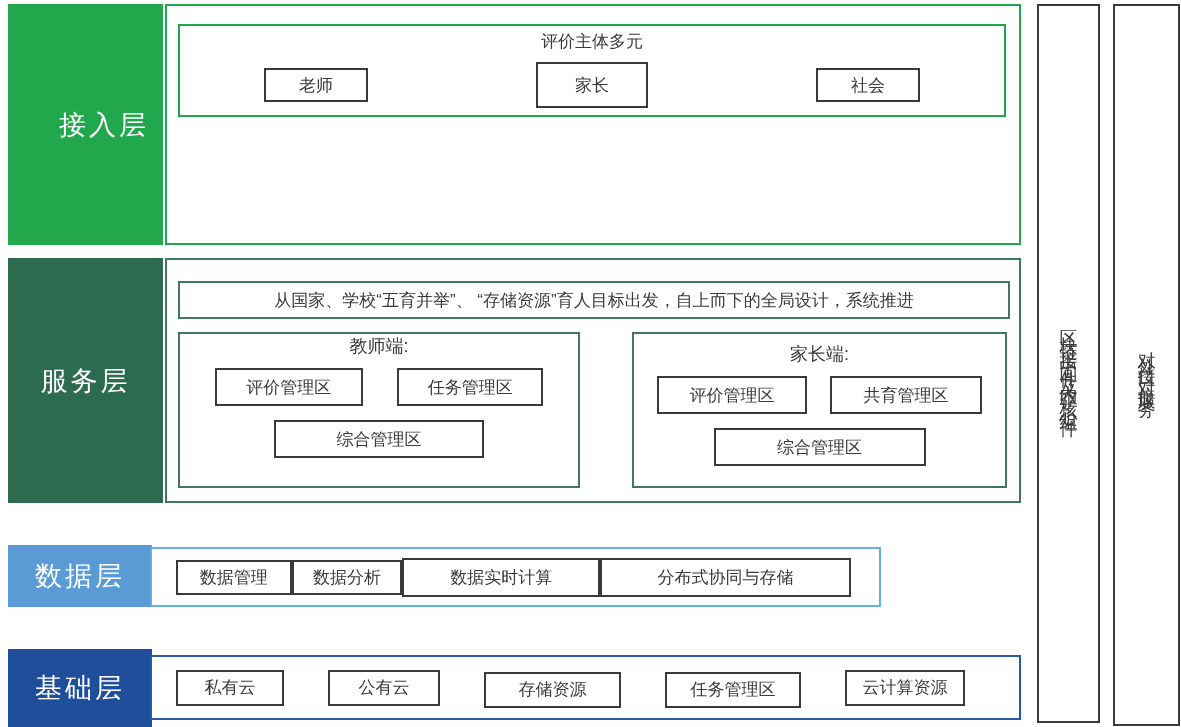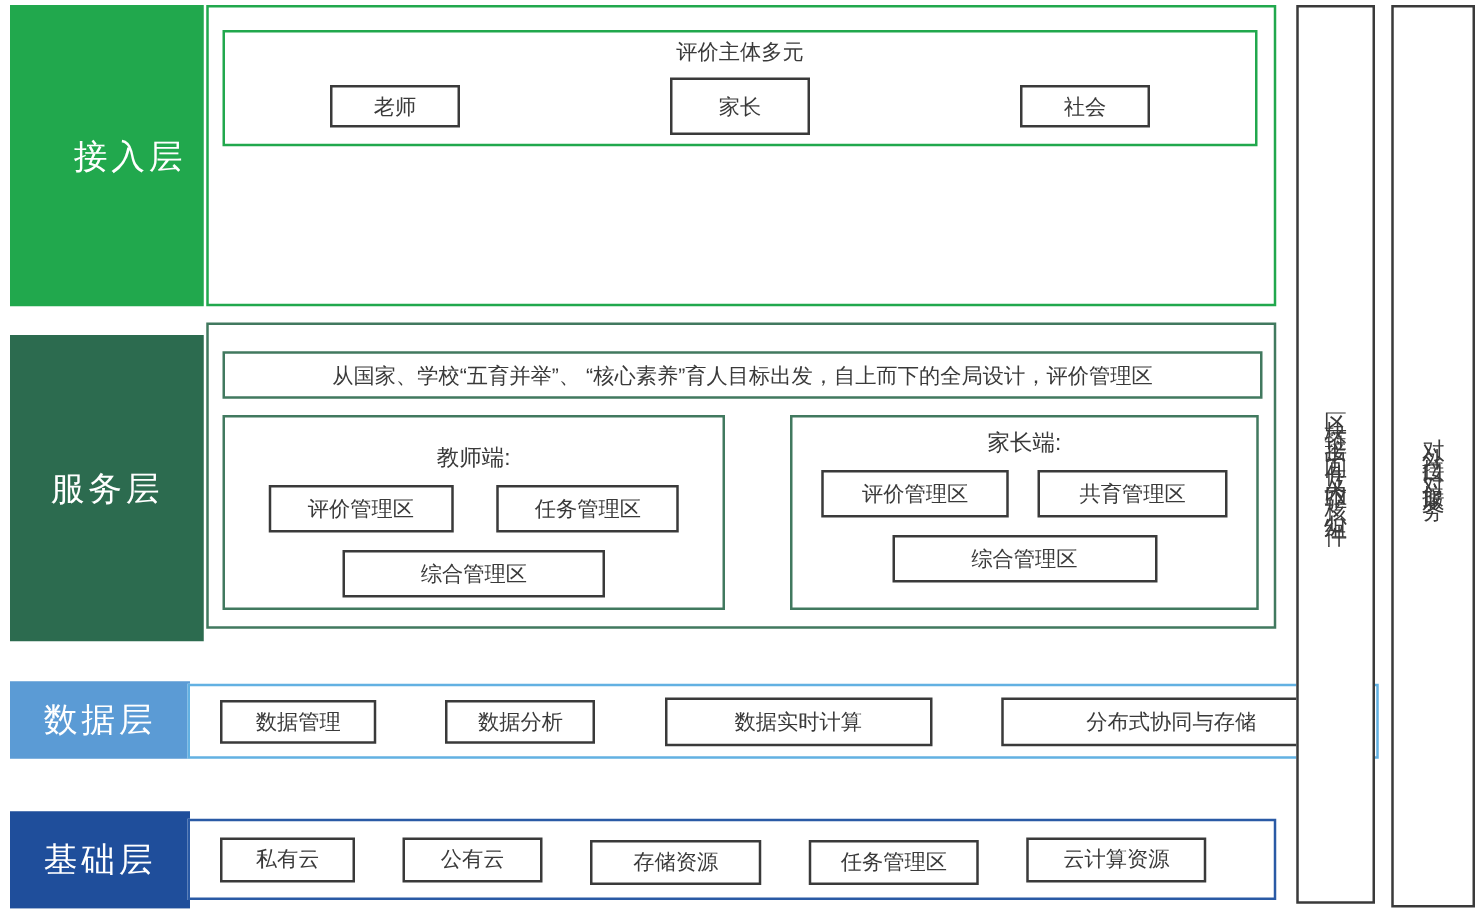--- a/index.html
+++ b/index.html
@@ -58,28 +58,28 @@
       <div class="group-title" style="margin-top:4px;">评价主体多元</div>
       <div class="row around" style="margin-top:9px;">
         <div class="chip b-green" style="width:104px;height:34px;">老师</div>
         <div class="chip b-green" style="width:112px;height:46px;">家长</div>
         <div class="chip b-green" style="width:104px;height:34px;">社会</div>
       </div>
     </div>
 
   </div>
 
-  <div class="abs layer-label bg-dgreen" style="left:8px;top:258px;width:155px;height:245px;margin-top:10px;">服务层</div>
+  <div class="abs layer-label bg-dgreen" style="left:8px;top:258px;width:155px;height:245px;">服务层</div>
 
   <div class="abs outline b-dgreen" style="left:165px;top:258px;width:856px;height:245px;">
 
-    <div class="abs outline b-dgreen banner" style="left:11px;top:21px;width:832px;height:38px;">从国家、学校“五育并举”、 “核心素养”育人目标出发，自上而下的全局设计，评价管理区</div>
+    <div class="abs outline b-dgreen banner" style="left:11px;top:21px;width:832px;height:38px;">从国家、学校“五育并举”、 “存储资源”育人目标出发，自上而下的全局设计，系统推进</div>
 
     <div class="abs outline b-dgreen group" style="left:11px;top:72px;width:402px;height:156px;">
-      <div class="group-title" style="margin-top:20px;font-size:18px;">教师端:</div>
+      <div class="group-title" style="margin-top:0;font-size:18px;">教师端:</div>
       <div class="row evenly" style="margin-top:10px;">
         <div class="chip b-dgreen" style="width:148px;height:38px;">评价管理区</div>
         <div class="chip b-dgreen" style="width:146px;height:38px;">任务管理区</div>
       </div>
       <div class="row center" style="margin-top:14px;">
         <div class="chip b-dgreen" style="width:210px;height:38px;">综合管理区</div>
       </div>
     </div>
 
     <div class="abs outline b-dgreen group" style="left:465px;top:72px;width:375px;height:156px;">
@@ -89,35 +89,35 @@
         <div class="chip b-dgreen" style="width:152px;height:38px;">共育管理区</div>
       </div>
       <div class="row center" style="margin-top:14px;">
         <div class="chip b-dgreen" style="width:212px;height:38px;">综合管理区</div>
       </div>
     </div>
   </div>
 
   <div class="abs layer-label bg-lblue" style="left:8px;top:545px;width:144px;height:62px;font-family:Liberation Mono, monospace;">数据层</div>
 
-  <div class="abs outline b-lblue row between" style="left:150px;top:547px;width:953px;height:60px;padding:0 28px 0 24px;">
+  <div class="abs outline b-lblue row between" style="left:150px;top:547px;width:731px;height:60px;padding:0 28px 0 24px;">
     <div class="chip b-lblue" style="width:125px;">数据管理</div>
     <div class="chip b-lblue" style="width:120px;">数据分析</div>
     <div class="chip b-lblue" style="width:214px;height:39px;">数据实时计算</div>
     <div class="chip b-lblue" style="width:272px;height:39px;">分布式协同与存储</div>
   </div>
 
   <div class="abs layer-label bg-navy" style="left:8px;top:649px;width:144px;height:78px;">基础层</div>
 
   <div class="abs outline b-navy row between" style="left:150px;top:655px;width:871px;height:65px;padding:0 54px 0 24px;">
     <div class="chip b-navy" style="width:108px;height:36px;">私有云</div>
     <div class="chip b-navy" style="width:112px;height:36px;">公有云</div>
     <div class="chip b-navy" style="width:137px;height:36px;margin-top:4px;">存储资源</div>
     <div class="chip b-navy" style="width:136px;height:36px;margin-top:4px;">任务管理区</div>
-    <div class="chip b-navy" style="width:144px;height:36px;">云计算资源</div>
+    <div class="chip b-navy" style="width:120px;height:36px;">云计算资源</div>
   </div>
 
   <div class="abs vbar b-orange" style="left:1037px;top:4px;width:63px;height:719px;">
     <div class="vtext">区块链接中间件及内驱核心组件</div>
   </div>
 
   <div class="abs vbar b-red" style="left:1113px;top:4px;width:67px;height:722px;">
     <div class="vtext">对外接口对接服务</div>
   </div>
 

